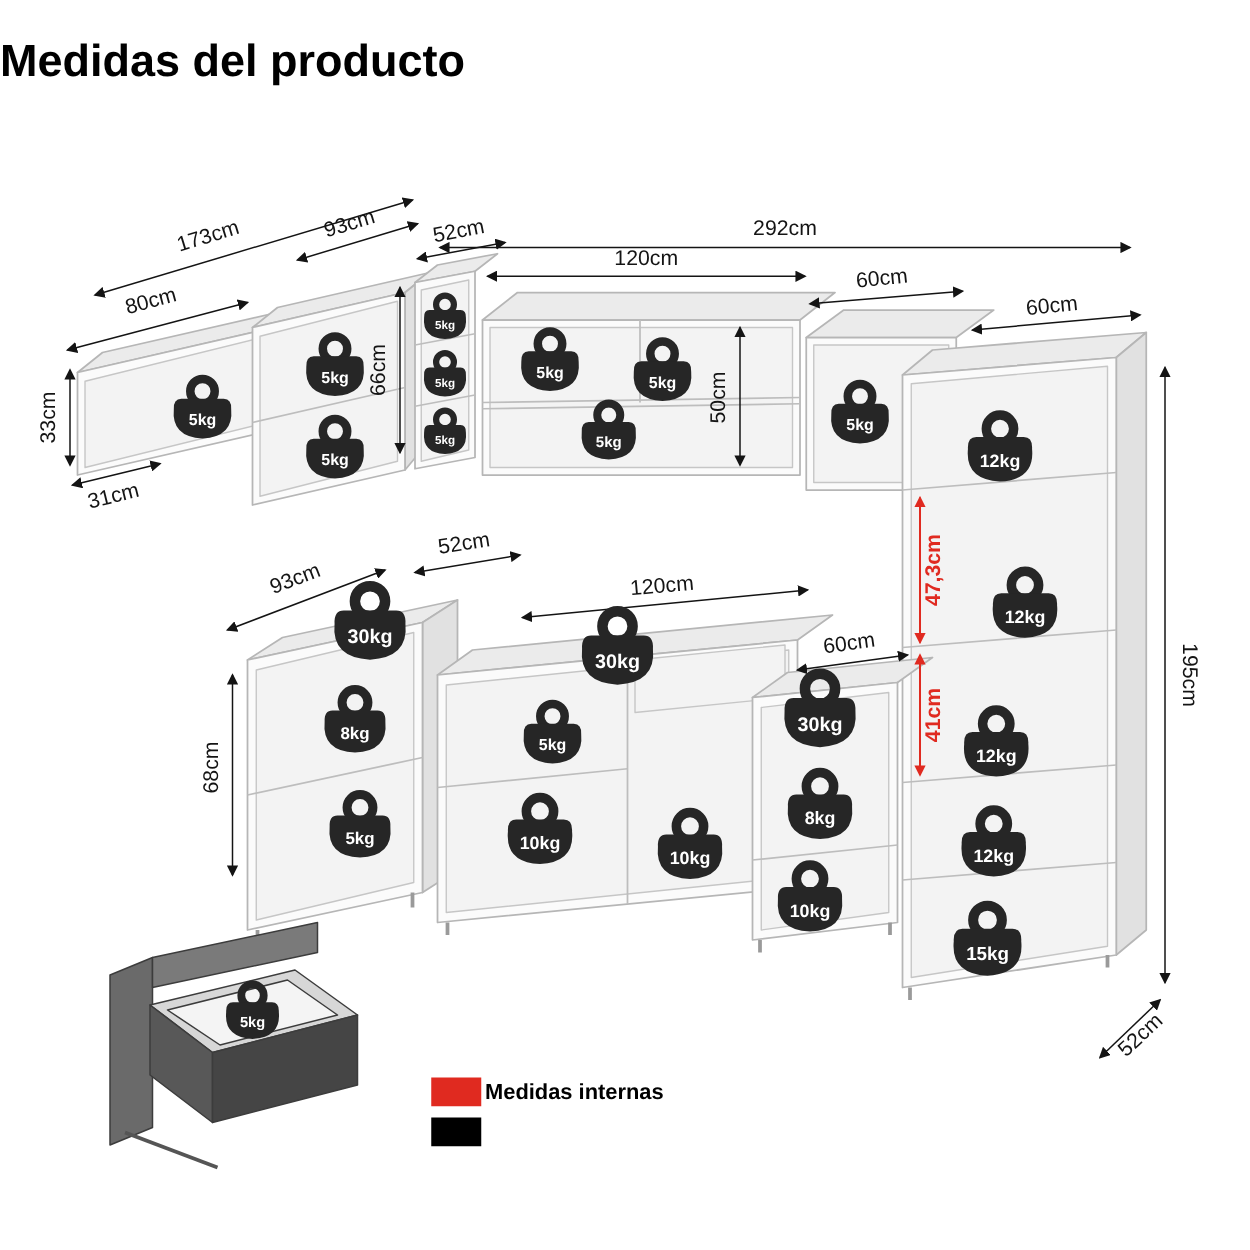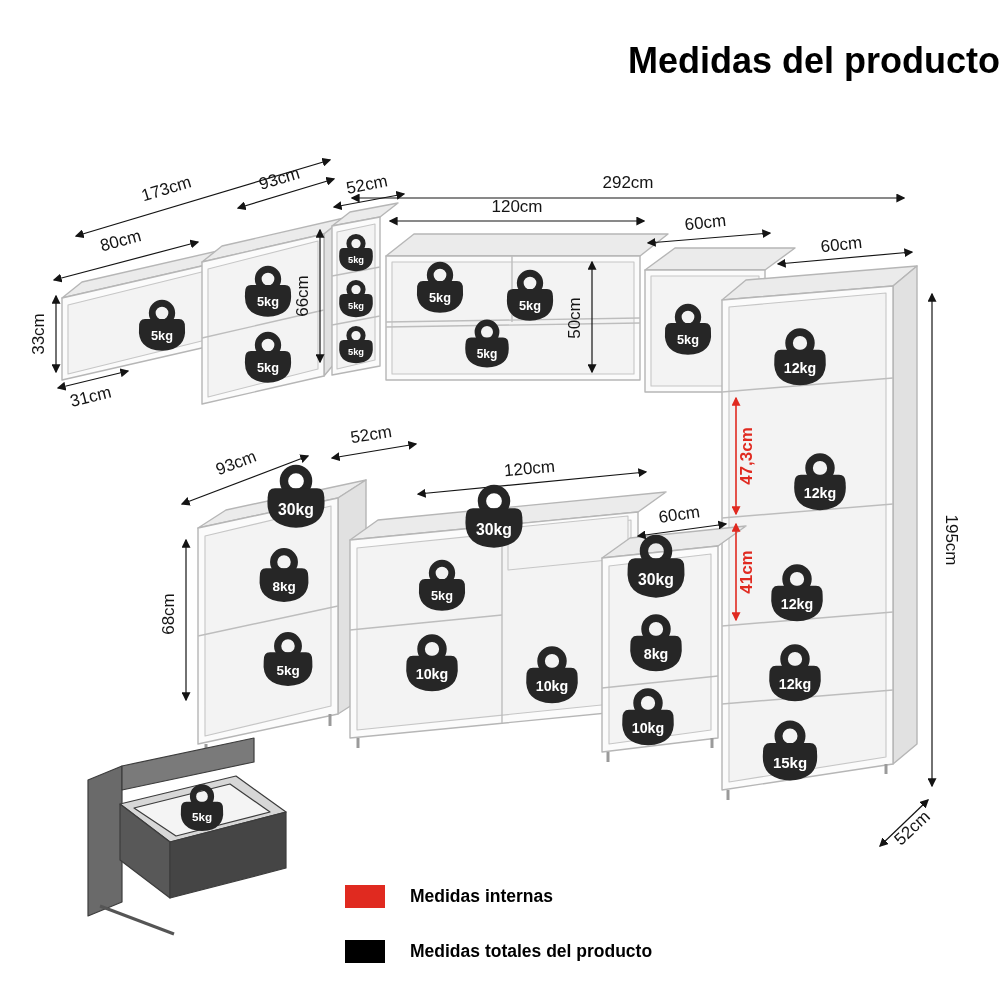--- a/index.html
+++ b/index.html
@@ -1,18 +1,18 @@
 <!DOCTYPE html>
 <html><head>
 <meta charset="utf-8">
 <style>
   * { margin:0; padding:0; box-sizing:border-box; }
   html,body { width:1000px; height:1000px; background:#fff; font-family:"Liberation Sans",sans-serif; }
   .canvas { position:relative; width:1000px; height:1000px; background:#fff; overflow:hidden; }
-  .title { position:absolute; top:40px; left:0; width:100%; text-align:right;
+  .title { position:absolute; top:28px; left:0; width:100%; text-align:left;
            font-size:36px; font-weight:800; color:#000; }
   .diagram { position:absolute; left:0; top:0; width:1000px; height:1000px; }
 
   
   .mod-front { fill:#fbfbfb; stroke:#b6b6b6; stroke-width:1.4; stroke-linejoin:round; }
   .mod-top   { fill:#ebebeb; stroke:#b6b6b6; stroke-width:1.4; stroke-linejoin:round; }
   .mod-side  { fill:#e1e1e1; stroke:#b6b6b6; stroke-width:1.4; stroke-linejoin:round; }
   .mod-inner { fill:#f3f3f3; stroke:#c6c6c6; stroke-width:1.1; stroke-linejoin:round; }
   .mod-line  { stroke:#bdbdbd; stroke-width:1.4; fill:none; }
   .foot      { stroke:#9a9a9a; stroke-width:3; }
@@ -25,21 +25,21 @@
 
   
   .kb-label { font-family:"Liberation Sans",sans-serif; font-size:15px; font-weight:700;
               fill:#fff; text-anchor:middle; }
 
   
   .inset-dark  { stroke:#3c3c3c; stroke-width:1.2; stroke-linejoin:round; }
 
   
   .legend { position:absolute; left:345px; top:862px; display:flex; flex-direction:column; gap:9px; }
-  .legend-row { display:flex; align-items:center; gap:25px;margin-top:23px; }
+  .legend-row { display:flex; align-items:center; gap:3px; }
   .swatch { width:40px; height:23px; display:inline-block; flex:0 0 auto; }
   .legend-label { font-size:17.5px; font-weight:700; color:#000; line-height:23px; }
 </style>
 </head>
 <body>
 
 <div class="canvas">
 
   <h1 class="title">Medidas del producto</h1>
 
@@ -339,17 +339,16 @@
     </g>
   </svg>
 
   <div class="legend">
     <div class="legend-row">
       <span class="swatch" style="background-color: rgb(224, 42, 32);"></span>
       <span class="legend-label">Medidas internas</span>
     </div>
     <div class="legend-row">
       <span class="swatch" style="background-color: rgb(0, 0, 0);"></span>
-      <span class="legend-label">Medidas totales del producto</span>
     </div>
   </div>
 
 </div>
 
 </body></html>

